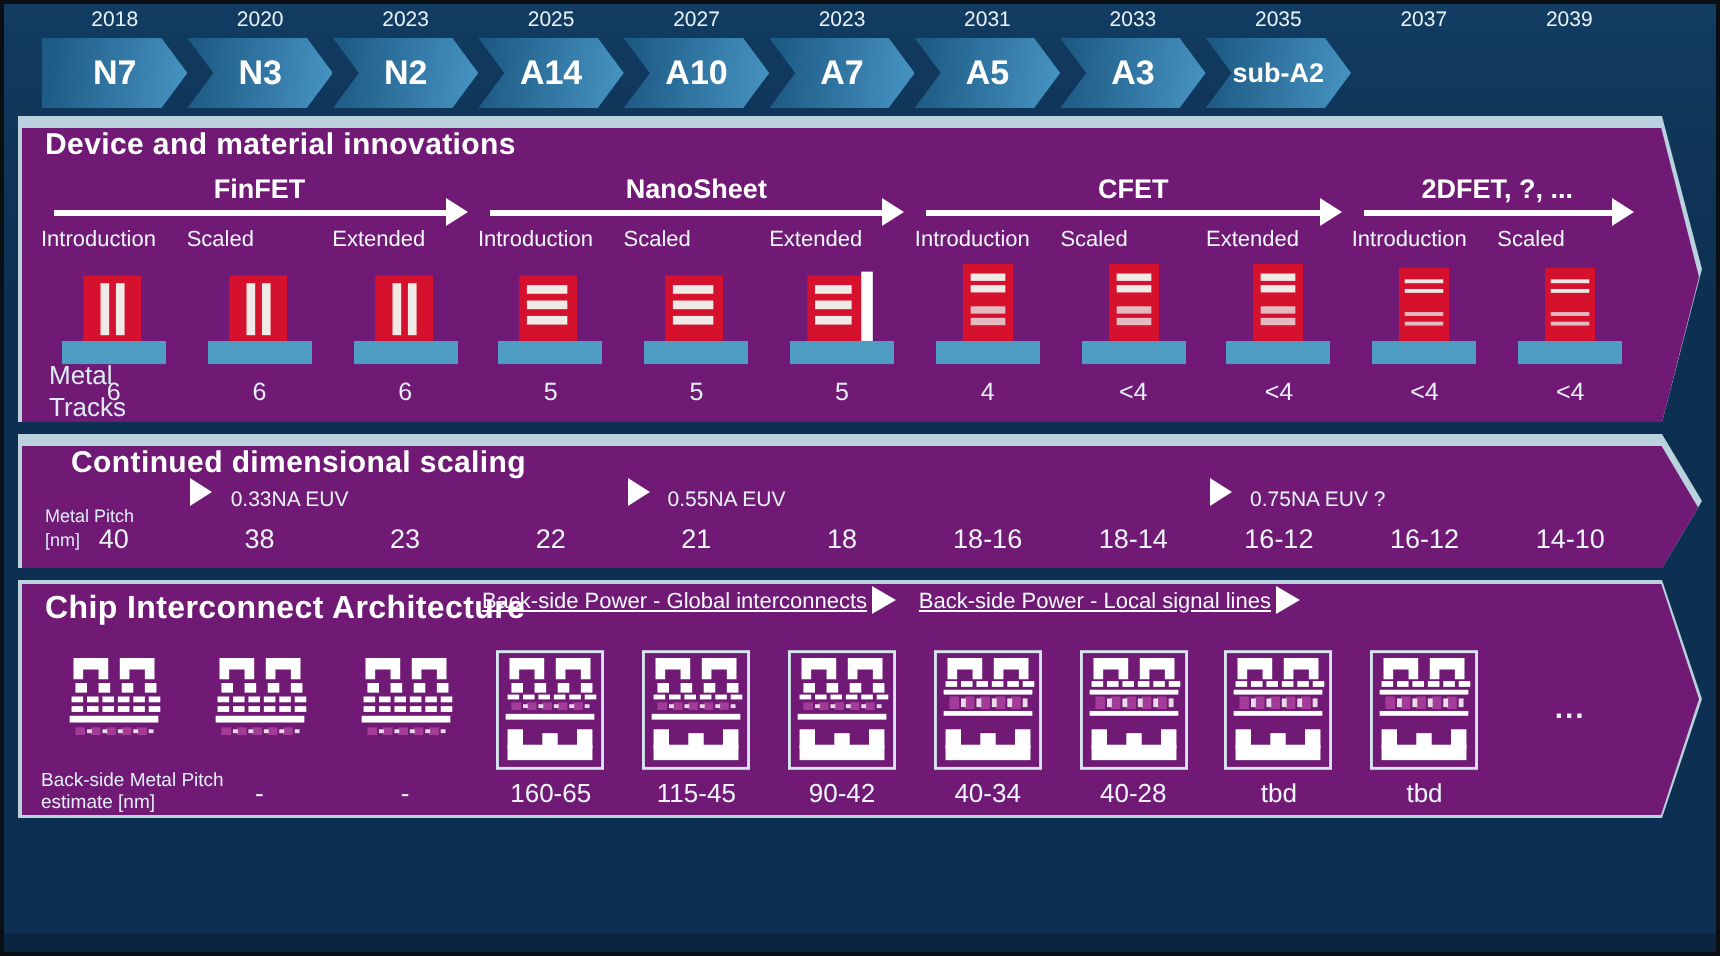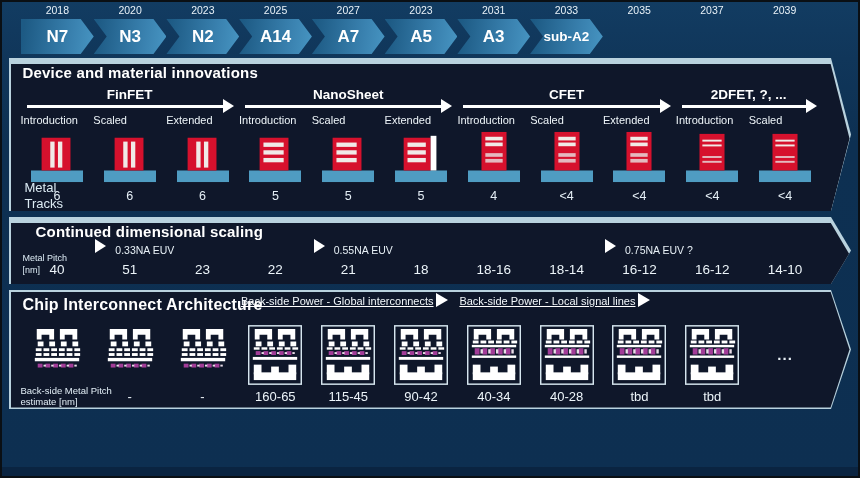--- a/index.html
+++ b/index.html
@@ -29,21 +29,21 @@
     height:35px;display:flex;align-items:center;justify-content:center;
     font-size:17px;font-weight:bold;color:#fff;
     background:linear-gradient(97deg,#1d5a84 5%,#3a82b0 70%,#4795c2 100%);
     clip-path:polygon(0 0,calc(100% - 13px) 0,100% 50%,calc(100% - 13px) 100%,0 100%,13px 50%);
   }
   .node.first{clip-path:polygon(0 0,calc(100% - 13px) 0,100% 50%,calc(100% - 13px) 100%,0 100%);}
   .node.small{font-size:13.5px;font-weight:600;}
   
   .panel{margin:6px 7px 0 7px;background:#b9d2de;padding:1.5px;flex:0 0 auto;
     clip-path:polygon(0 0,calc(100% - 20px) 0,100% 50%,calc(100% - 20px) 100%,0 100%);}
-  .panel-in{background:#0f172a;height:100%;
+  .panel-in{background:#701a75;height:100%;
     clip-path:polygon(0 0,calc(100% - 19px) 0,100% 50%,calc(100% - 19px) 100%,0 100%);}
   .panel h2{margin:4px 0 2px 12px;font-size:15px;font-weight:bold;color:#fff;letter-spacing:.2px;}
   
   .p-dev{height:153px;}
   .grp-row{height:30px;}
   .group{display:flex;flex-direction:column;justify-content:flex-start;}
   .group-label{text-align:center;font-size:13.5px;font-weight:bold;line-height:13px;}
   .harrow{position:relative;height:3px;background:#fff;margin:4px 16px 0 6px;}
   .harrow:after{content:"";position:absolute;right:-11px;top:-6px;width:0;height:0;
     border-left:11px solid #fff;border-top:7.5px solid transparent;border-bottom:7.5px solid transparent;}
@@ -103,20 +103,21 @@
         <div class="year">2033</div>
         <div class="year">2035</div>
         <div class="year">2037</div>
         <div class="year">2039</div>
       </div>
     <div class="nodes grid11 rowpad" id="nodes">
         <div class="node first">N7</div>
         <div class="node">N3</div>
         <div class="node">N2</div>
         <div class="node">A14</div>
+        <div class="node">A10</div>
         <div class="node">A7</div>
         <div class="node">A5</div>
         <div class="node">A3</div>
         <div class="node small">sub-A2</div>
       </div>
   </div>
 
   <section class="panel p-dev">
     <div class="panel-in">
       <h2>Device and material innovations</h2>
@@ -291,21 +292,21 @@
             <div class="harrow"></div>
             <div class="sarrow-label">0.75NA EUV ?</div>
           </div>
         </div>
       <div class="pitch-row grid11 rowpad" id="pitch-vals">
         <div class="rowlabel2">
           <div>Metal Pitch</div>
           <div>[nm]</div>
         </div>
       <div class="pval">40</div>
-          <div class="pval">51</div>
+          <div class="pval">38</div>
           <div class="pval">23</div>
           <div class="pval">22</div>
           <div class="pval">21</div>
           <div class="pval">18</div>
           <div class="pval">18-16</div>
           <div class="pval">18-14</div>
           <div class="pval">16-12</div>
           <div class="pval">16-12</div>
           <div class="pval">14-10</div>
         </div>

